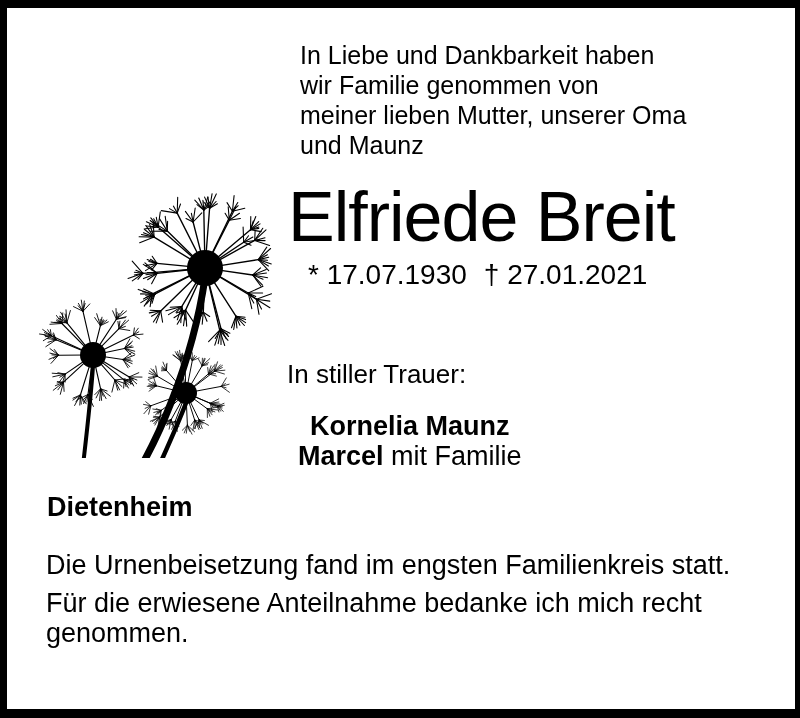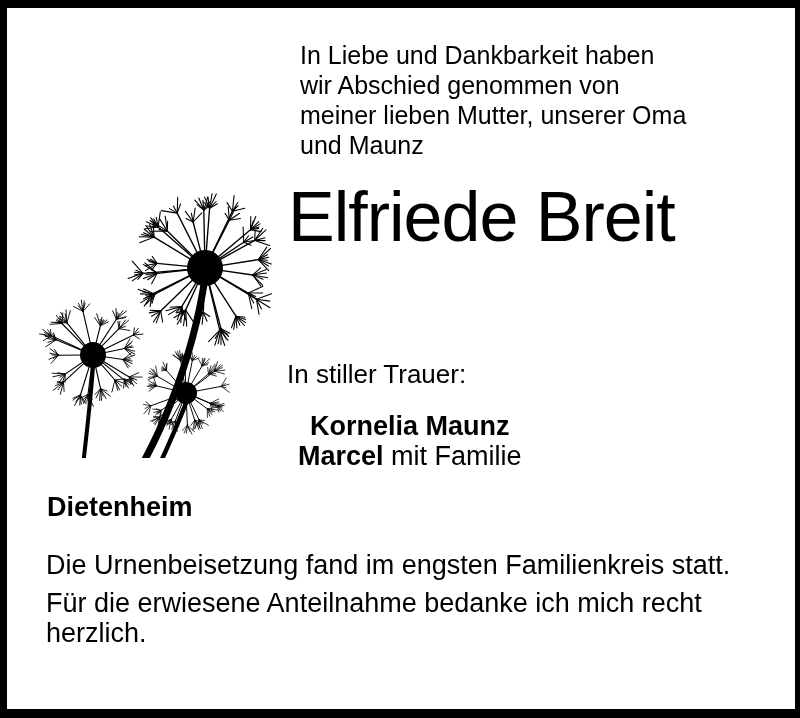--- a/index.html
+++ b/index.html
@@ -579,38 +579,42 @@
         <line x1="200.2" y1="298.4" x2="205.3" y2="289.9" stroke-width="0.78"></line>
         <line x1="200.2" y1="298.4" x2="204.4" y2="295.6" stroke-width="0.78"></line>
         <line x1="200.2" y1="298.4" x2="208.1" y2="296.2" stroke-width="0.78"></line>
         <line x1="200.2" y1="298.4" x2="205.1" y2="299.8" stroke-width="0.78"></line>
         <line x1="200.2" y1="298.4" x2="208.4" y2="304.3" stroke-width="0.78"></line>
       </g>
   </svg>
 
   <div class="abs intro">
     <div>In Liebe und Dankbarkeit haben</div>
-    <div>wir Abschied genommen von</div>
+    <div>wir Familie genommen von</div>
     <div>meiner lieben Mutter, unserer Oma</div>
     <div>und Maunz</div>
   </div>
 
   <h1 class="abs deceased">Elfriede Breit</h1>
 
+  <div class="abs dates">
+    <span>* 17.07.1930</span>
+    <span>† 27.01.2021</span>
+  </div>
 
   <div class="abs trauer">In stiller Trauer:</div>
 
   <div class="abs mourners">
     <div><span class="b">Kornelia Maunz</span><span></span></div>
     <div><span class="b">Marcel</span><span> mit Familie</span></div>
   </div>
 
   <div class="abs place">Dietenheim</div>
 
   <div class="abs closing">
     <div class="p1">Die Urnenbeisetzung fand im engsten Familienkreis statt.</div>
     <div class="p2">
       <div>Für die erwiesene Anteilnahme bedanke ich mich recht</div>
-      <div>herzlich.</div>
+      <div>genommen.</div>
     </div>
   </div>
 
 </div>
 
 </body></html>

